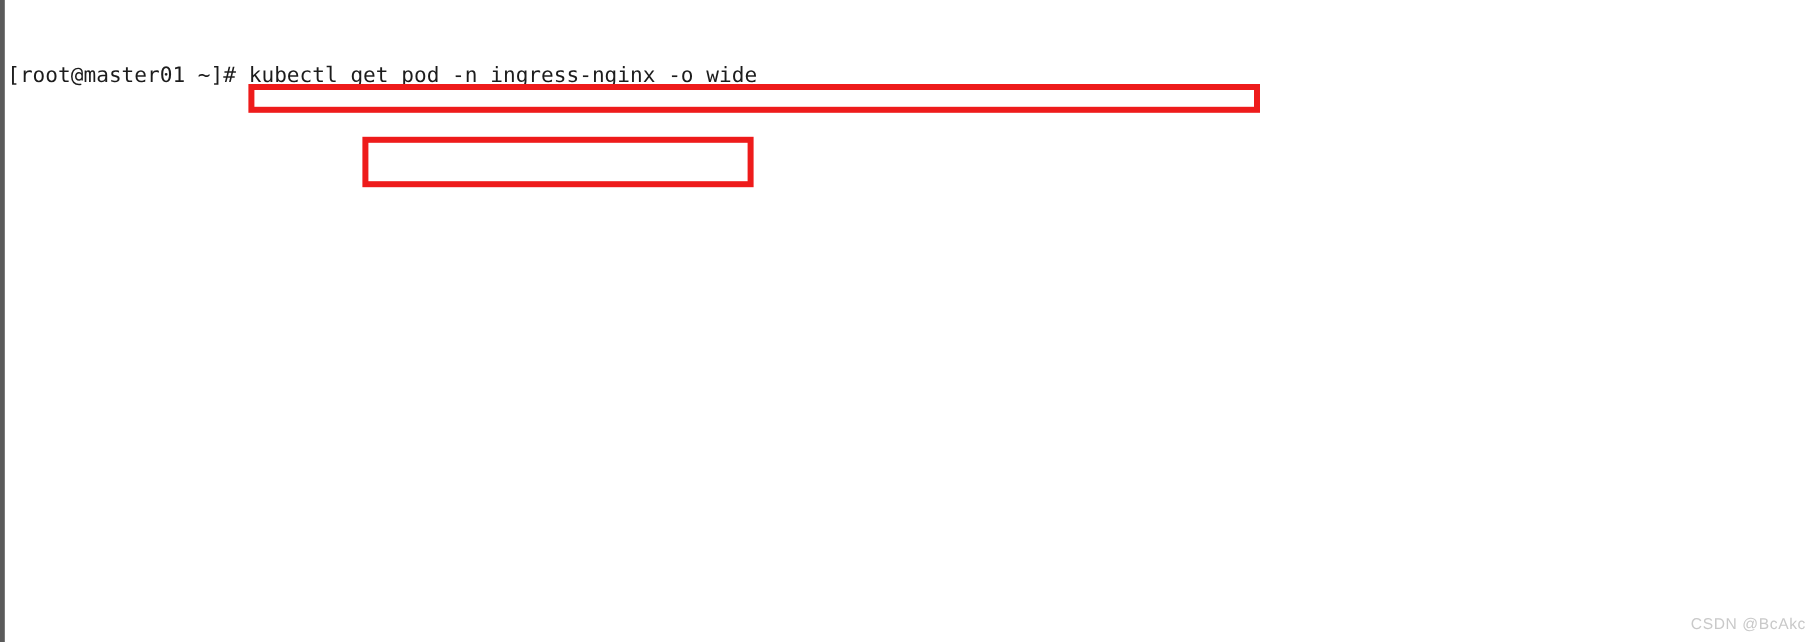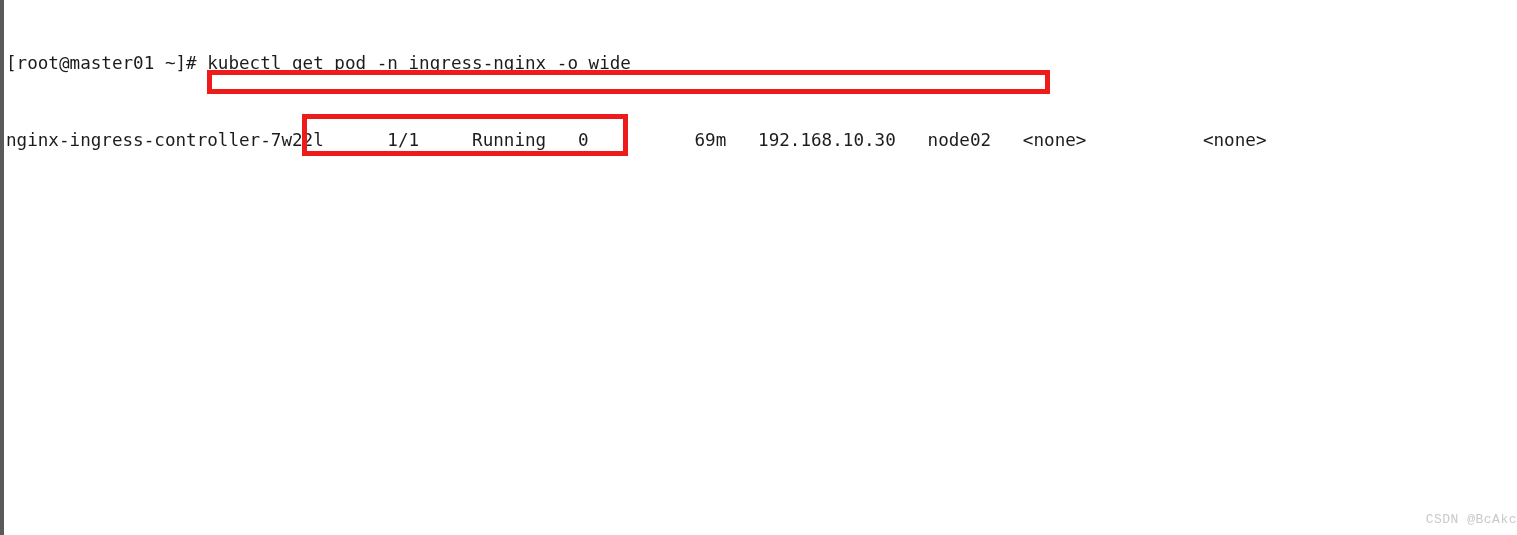--- a/index.html
+++ b/index.html
@@ -67,39 +67,38 @@
   }
   #redbox-more {
     left: 302px;
     top: 114px;
     width: 326px;
     height: 42px;
   }
 
   .watermark {
     position: absolute;
-    right: 0;
+    right: 12px;
     bottom: 8px;
-    font-family: Liberation Mono, monospace;
+    font-family: Liberation Sans, sans-serif;
     font-size: 13px;
     color: #c9c9c9;
     letter-spacing: 0.5px;
     white-space: nowrap;
   }
 </style>
 </head>
 <body>
 
 <div id="terminal">
 
   <div class="left-edge"></div>
 
   <div class="console">
     <div class="line">[root@master01 ~]# kubectl get pod -n ingress-nginx -o wide</div>
-    <div class="line">nginx-ingress-controller-7w22l      1/1     Running   0          69m   192.168.10.30   node02   &lt;none&gt;           &lt;none&gt;</div>
     <div class="line"></div>
     
     
     
     
     
     
     
     
     

